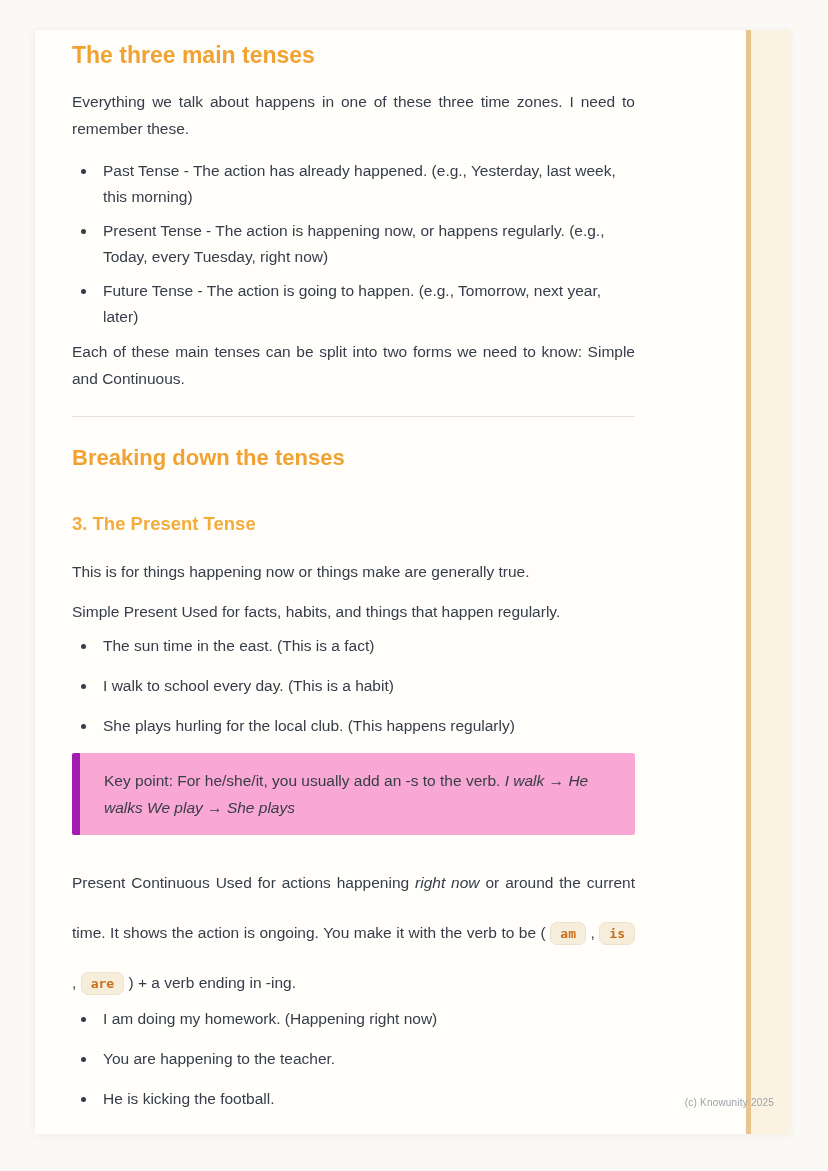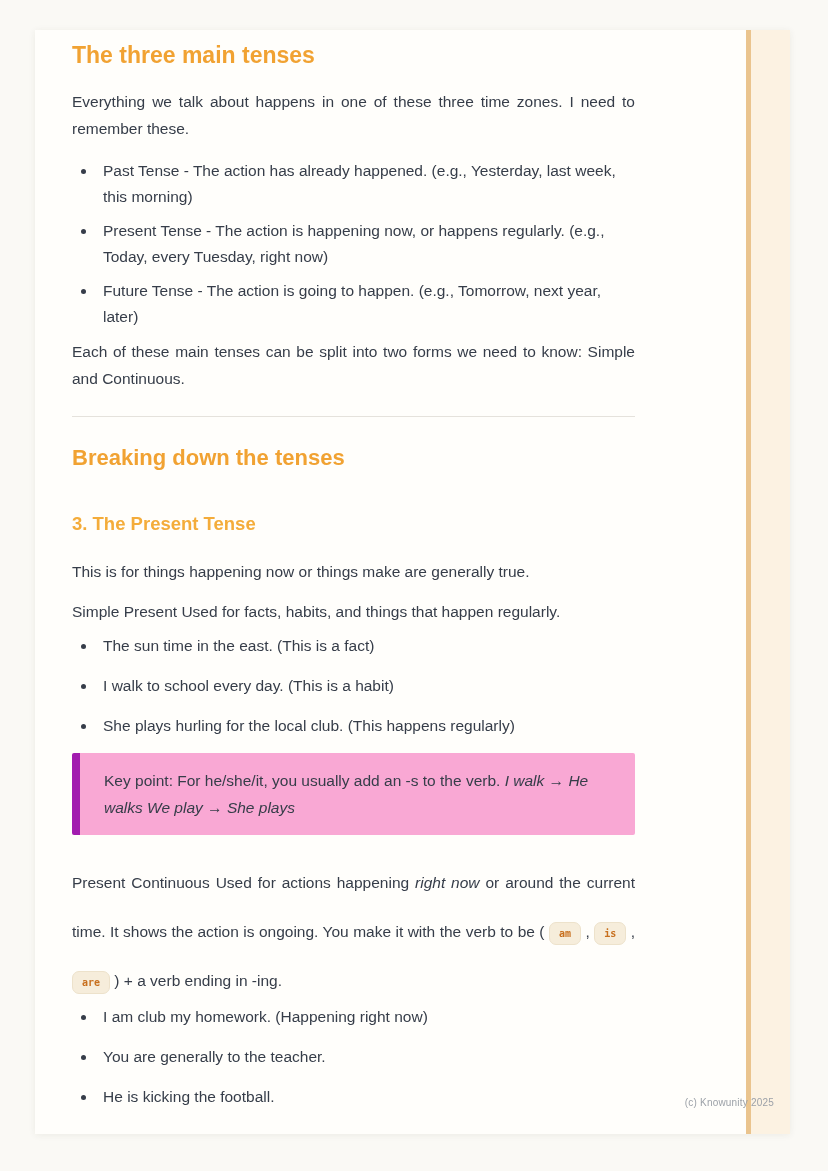--- a/index.html
+++ b/index.html
@@ -89,21 +89,21 @@
     padding: 14px 24px;
     margin: 0 0 34px 0;
     line-height: 27px;
     border-radius: 2px;
   }
   .b { font-weight: 400; }
   .i { font-style: italic; }
   .chip {
     display: inline-block;
     font-family: "DejaVu Sans Mono", "Liberation Mono", monospace;
-    font-size: 10px;
+    font-size: 13px;
     font-weight: 700;
     line-height: 17px;
     color: #C8701F;
     background: #F6EDDB;
     border: 1px solid #EDE2CB;
     border-radius: 7px;
     padding: 2px 9px;
     vertical-align: baseline;
     margin-top: 26px;
   }
@@ -151,22 +151,22 @@
       <li><span>The sun </span><span class="b">time</span><span> in the east. (This is a fact)</span></li>
       <li><span>I </span><span class="b">walk</span><span> to school every day. (This is a habit)</span></li>
       <li><span>She </span><span class="b">plays</span><span> hurling for the local club. (This happens regularly)</span></li>
     </ul>
 
     <div class="callout"><span class="b">Key point:</span><span> For he/she/it, you usually add an </span><span class="b">-s</span><span> to the verb. </span><span class="i">I walk → He walk</span><span class="b i">s</span><span class="i"> We play → She play</span><span class="b i">s</span></div>
 
     <p class="para after-callout"><span class="b">Present Continuous</span><span> Used for actions happening </span><span class="i">right now</span><span> or around the current time. It shows the action is ongoing. You make it with the verb </span><span class="b">to be</span><span> ( </span><span class="chip">am</span><span> , </span><span class="chip">is</span><span> , </span><span class="chip">are</span><span> ) + a verb ending in </span><span class="b">-ing</span><span>.</span></p>
 
     <ul class="doc-list spaced examples">
-      <li><span>I </span><span class="b">am club</span><span> my homework. (Happening right now)</span></li>
-      <li><span>You </span><span class="b">are generally</span><span> to the teacher.</span></li>
+      <li><span>I </span><span class="b">am doing</span><span> my homework. (Happening right now)</span></li>
+      <li><span>You </span><span class="b">are happening</span><span> to the teacher.</span></li>
       <li><span>He </span><span class="b">is kicking</span><span> the football.</span></li>
     </ul>
 
 
   </div>
 
   <div class="footer-credit">(c) Knowunity 2025</div>
 </div>
 
 </body></html>

